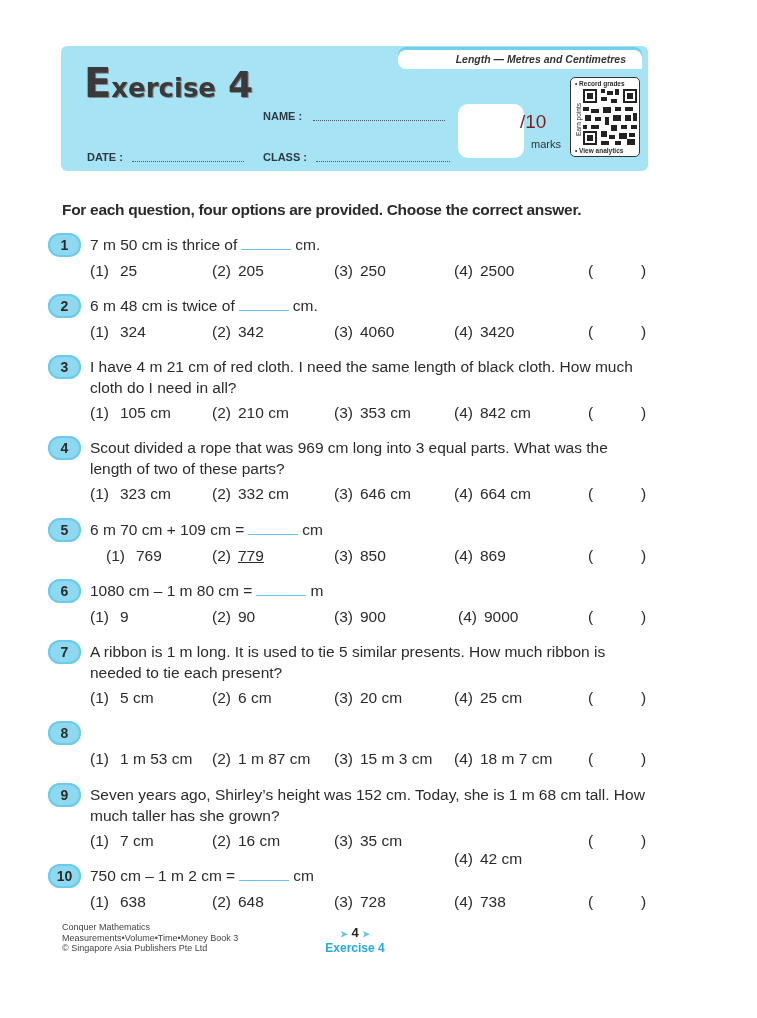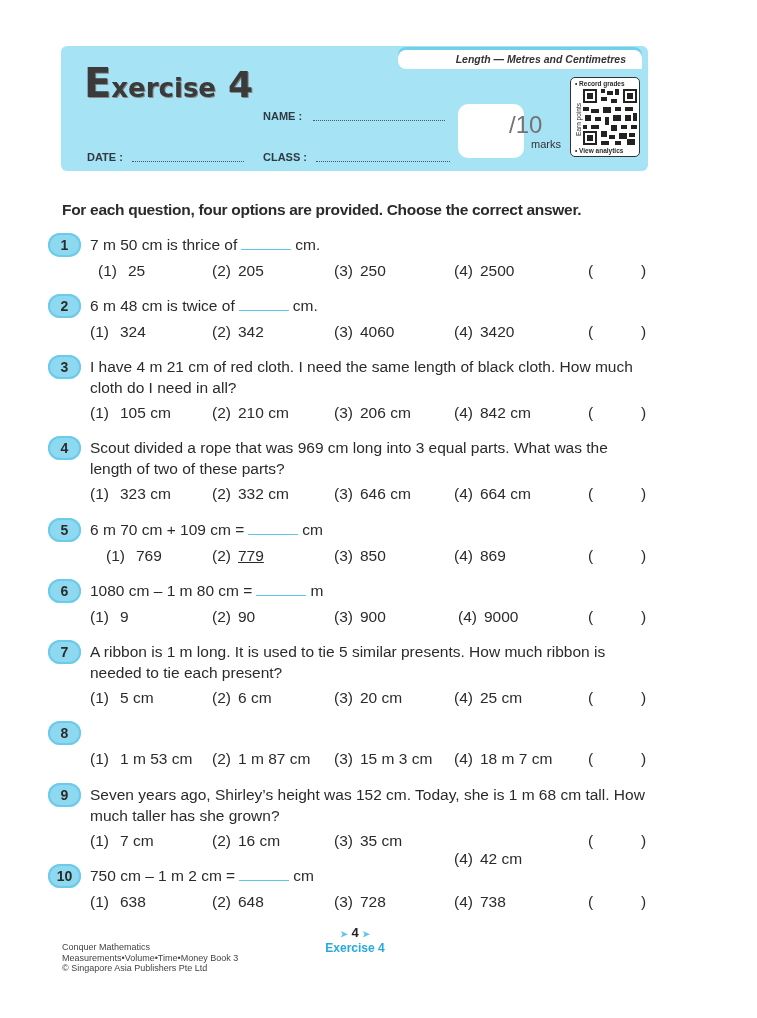--- a/index.html
+++ b/index.html
@@ -9,42 +9,42 @@
   .header { position: absolute; left: 61px; top: 46px; width: 587px; height: 125px; background: #a6e3f5; border-radius: 6px; }
   .topic-tab { position: absolute; left: 398px; top: 50px; width: 244px; height: 19px; background: #ffffff; border-radius: 8px 8px 0 8px; box-shadow: 0 -3px 0 0 #6fd0ee; }
   .topic-tab span { position: absolute; right: 16px; top: 3px; font-size: 10.5px; font-style: italic; font-weight: bold; color: #333; }
   .ex-title { position: absolute; left: 84px; top: 60px; font-family: "DejaVu Sans", sans-serif; font-weight: bold; color: #3a3a3a; letter-spacing: 0px; text-shadow: 1px 1px 0 #888; }
   .ex-title .big { font-size: 40px; }
   .ex-title .rest { font-size: 26px; }
   .ex-title .num { font-size: 36px; margin-left: 12px; }
   .field-label { position: absolute; font-size: 11px; font-weight: bold; color: #2f3a40; }
   .field-line { position: absolute; border-bottom: 1px dotted #556; height: 1px; }
   .score-box { position: absolute; left: 458px; top: 104px; width: 66px; height: 54px; background: #ffffff; border-radius: 10px; }
-  .score-total { position: absolute; left: 509px; top: 111px; font-size: 24px; color: #737373; }
+  .score-total { position: absolute; left: 520px; top: 111px; font-size: 19px; color: #7f1d1d; }
   .score-marks { position: absolute; left: 531px; top: 138px; font-size: 11px; color: #333; }
   .qr-card { position: absolute; left: 570px; top: 77px; width: 70px; height: 80px; background: #fff; border: 1px solid #333; border-radius: 5px; }
   .qr-card .top { position: absolute; left: 4px; top: 2px; font-size: 6.5px; font-weight: bold; white-space: nowrap; }
   .qr-card .bot { position: absolute; left: 4px; bottom: 2px; font-size: 6.5px; font-weight: bold; white-space: nowrap; }
   .qr-card .side { position: absolute; left: -9px; top: 38px; font-size: 6.5px; transform: rotate(-90deg); white-space: nowrap; }
   .qr-code { position: absolute; left: 12px; top: 11px; width: 54px; height: 56px; }
 
   .instructions { position: absolute; left: 62px; top: 201px; font-size: 15.5px; font-weight: bold; color: #2b2b2b; letter-spacing: -0.3px; }
 
   .q { position: absolute; left: 48px; width: 600px; }
   .q-badge { position: absolute; left: 0; top: 0; width: 33px; height: 24px; border-radius: 12px; background: #8ed8f0; box-shadow: inset 0 0 0 2px #6ccbea; }
   .q-badge span { position: absolute; left: 0; right: 0; top: 4px; text-align: center; font-size: 14px; font-weight: bold; color: #2b2b2b; }
   .q-text { position: absolute; left: 42px; top: 2px; width: 558px; font-size: 15.5px; line-height: 20.5px; color: #2b2b2b; }
   .blank { display: inline-block; width: 50px; border-bottom: 1.5px solid #5ec6e8; vertical-align: baseline; margin: 0 4px; height: 12px; }
   .opts { position: absolute; left: 42px; width: 560px; height: 20px; font-size: 15.5px; color: #2b2b2b; }
   .opt { position: absolute; top: 0; white-space: nowrap; }
   .opt .lbl { display: inline-block; width: 26px; }
   .opt.o1 .lbl { width: 30px; }
   .paren { position: absolute; top: 0; }
 
-  .footer-left { position: absolute; left: 62px; top: 922px; font-size: 9px; line-height: 10.5px; color: #444; margin-top: 20px; }
+  .footer-left { position: absolute; left: 62px; top: 922px; font-size: 9px; line-height: 10.5px; color: #444; }
   .footer-page { position: absolute; left: 325px; top: 925px; width: 60px; text-align: center; font-size: 13px; font-weight: bold; color: #222; }
   .footer-page .wing { color: #5ec6e8; font-size: 9px; }
   .footer-ex { position: absolute; left: 318px; top: 941px; width: 74px; text-align: center; font-size: 12px; font-weight: bold; color: #27a9dd; }
 </style>
 </head>
 <body>
 
 <div class="header"></div>
 <div class="topic-tab">
     <span>Length — Metres and Centimetres</span>
@@ -111,21 +111,21 @@
 </div>
 
 <div class="instructions">For each question, four options are provided. Choose the correct answer.</div>
 
 <div class="q" style="top:233px;height:52px;">
   <div class="q-badge">
       <span>1</span>
     </div>
   <div class="q-text"><span>7 m 50 cm is thrice of</span><span class="blank"></span><span>cm.</span></div>
   <div class="opts" style="top:29px;">
-    <span class="opt o1" style="left:0;margin-left:8px;"><span class="lbl">(1)</span><span>25</span></span>
+    <span class="opt o1" style="left:0;"><span class="lbl">(1)</span><span>25</span></span>
     <span class="opt" style="left:122px;"><span class="lbl">(2)</span><span>205</span></span>
     <span class="opt" style="left:244px;"><span class="lbl">(3)</span><span>250</span></span>
     <span class="opt" style="left:364px;"><span class="lbl">(4)</span><span>2500</span></span>
     <span class="paren" style="left:498px;">(</span>
     <span class="paren" style="left:551px;">)</span>
   </div>
 </div>
 
 <div class="q" style="top:294px;height:52px;">
   <div class="q-badge">
@@ -143,21 +143,21 @@
 </div>
 
 <div class="q" style="top:355px;height:72px;">
   <div class="q-badge">
       <span>3</span>
     </div>
   <div class="q-text">I have 4 m 21 cm of red cloth. I need the same length of black cloth. How much cloth do I need in all?</div>
   <div class="opts" style="top:49px;">
     <span class="opt o1" style="left:0;"><span class="lbl">(1)</span><span>105 cm</span></span>
     <span class="opt" style="left:122px;"><span class="lbl">(2)</span><span>210 cm</span></span>
-    <span class="opt" style="left:244px;"><span class="lbl">(3)</span><span>206 cm</span></span>
+    <span class="opt" style="left:244px;"><span class="lbl">(3)</span><span>353 cm</span></span>
     <span class="opt" style="left:364px;"><span class="lbl">(4)</span><span>842 cm</span></span>
     <span class="paren" style="left:498px;">(</span>
     <span class="paren" style="left:551px;">)</span>
   </div>
 </div>
 
 <div class="q" style="top:436px;height:72px;">
   <div class="q-badge">
       <span>4</span>
     </div>

